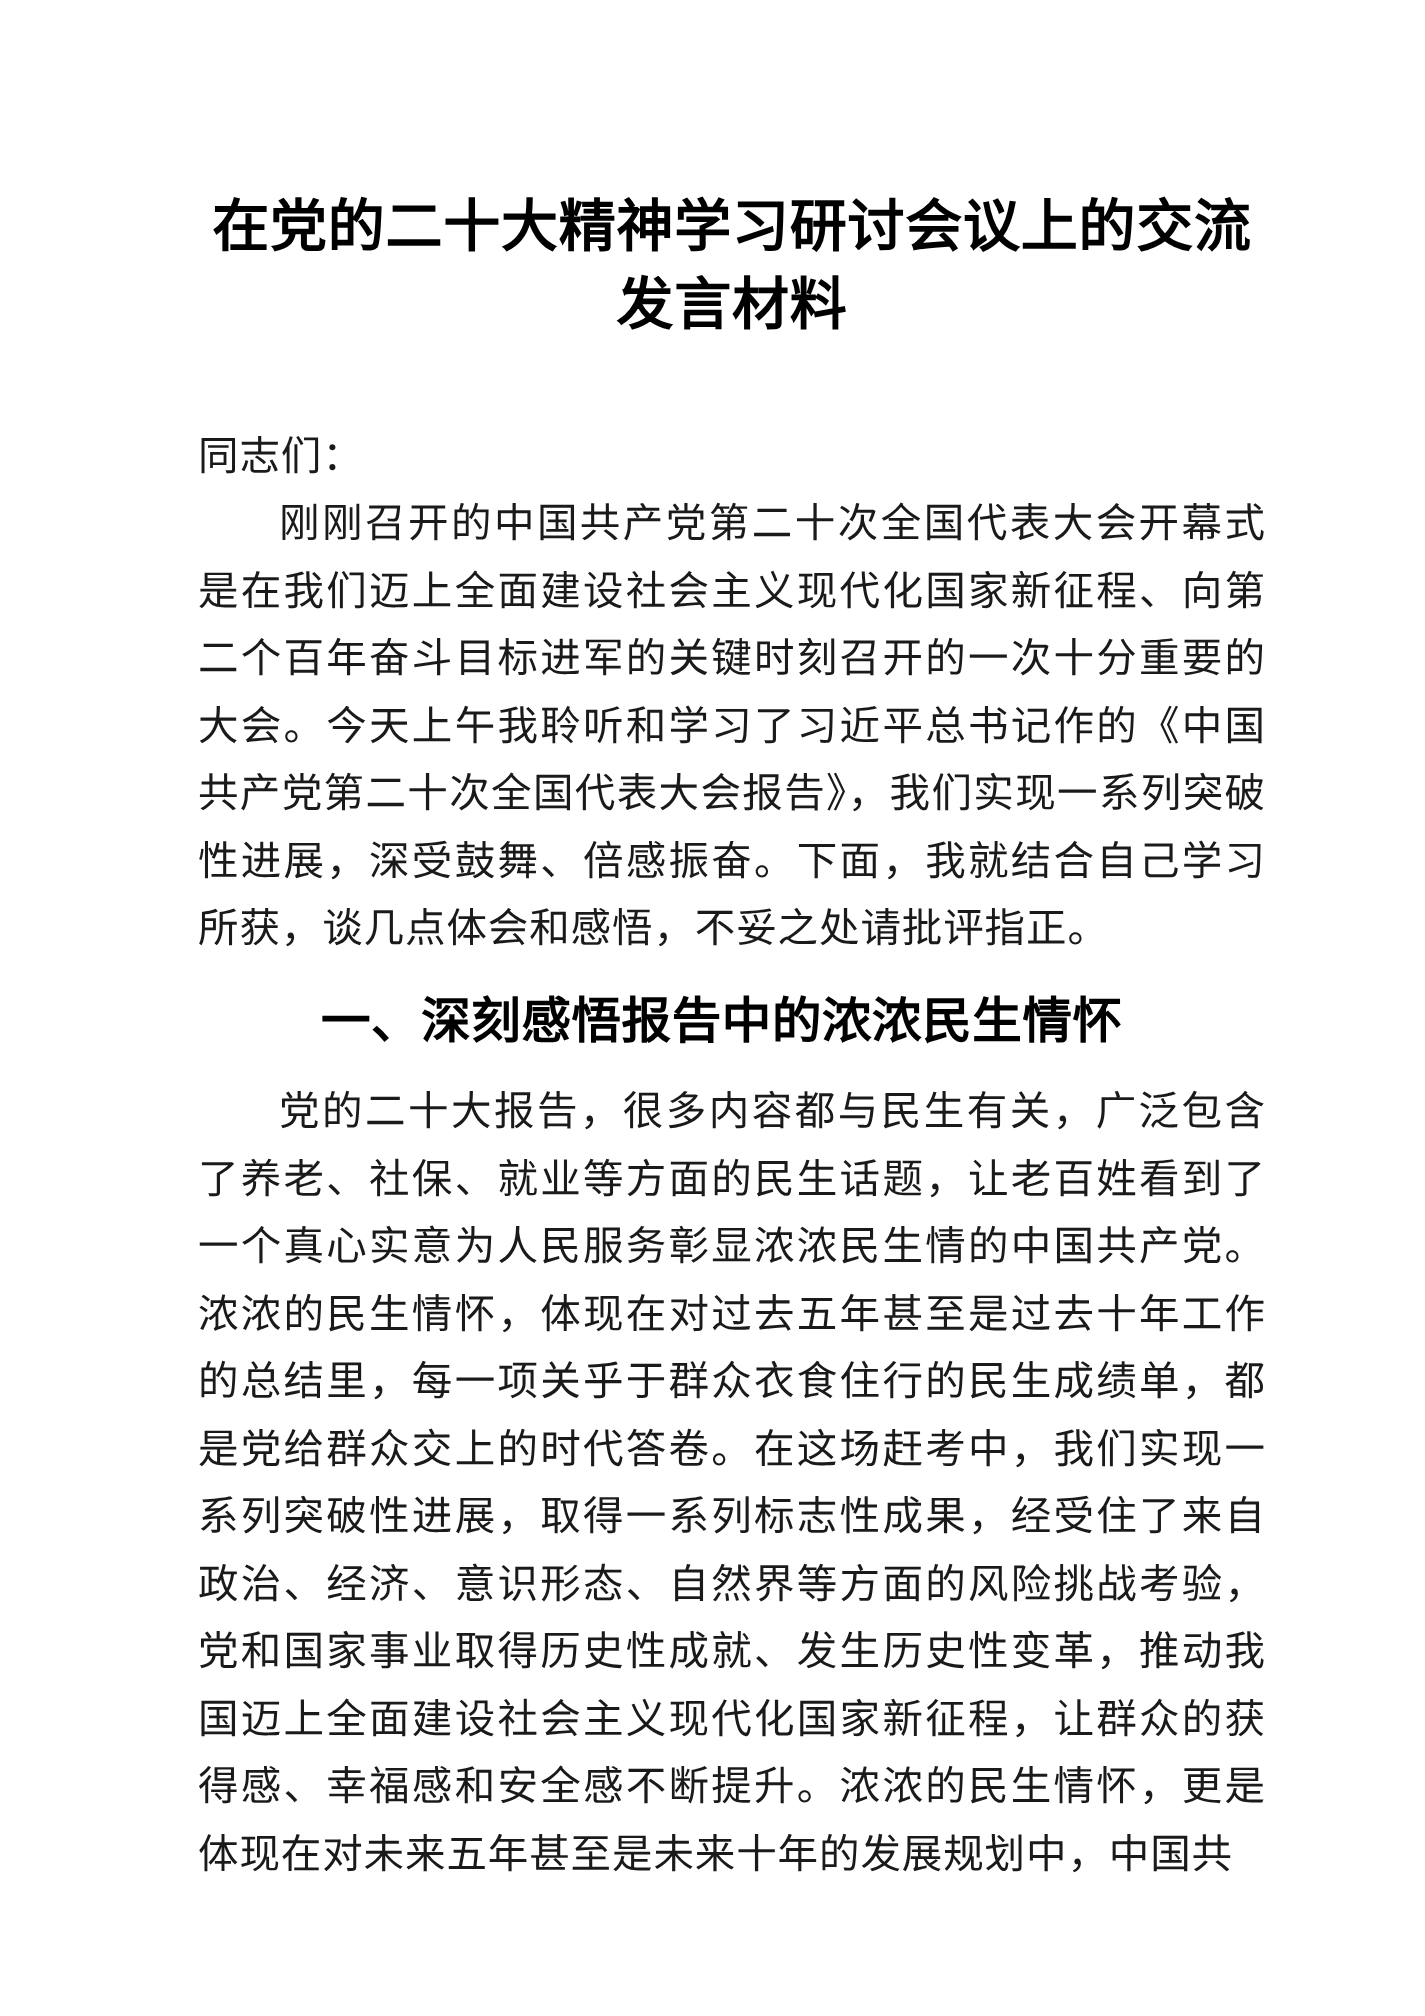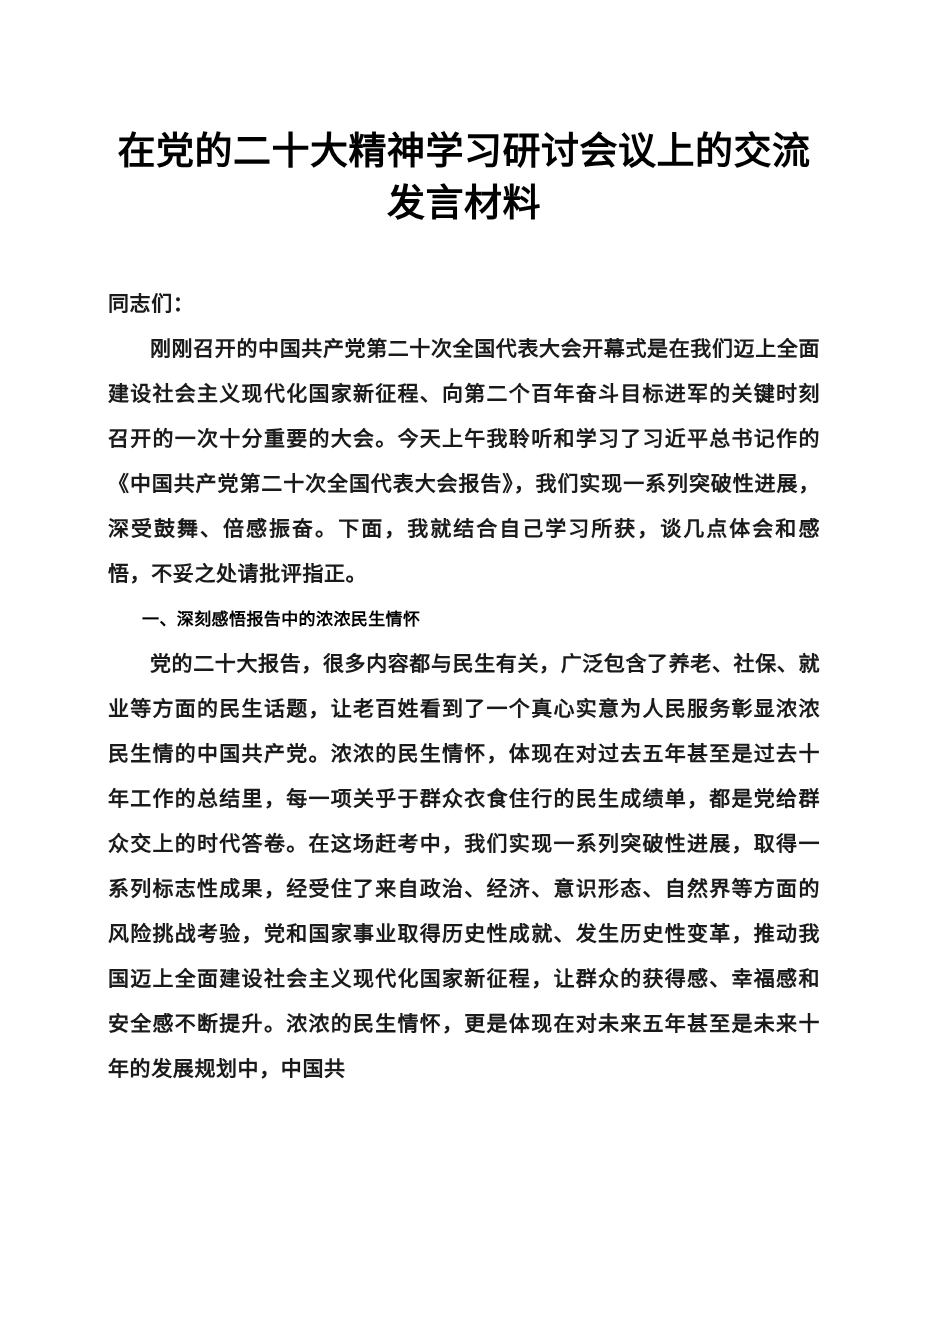--- a/index.html
+++ b/index.html
@@ -14,21 +14,21 @@
     width: 950px;
     height: 1344px;
     background: #ffffff;
     margin: 0 auto;
     overflow: hidden;
     box-sizing: border-box;
   }
 
   .doc-body {
     position: absolute;
-    left: 108px;
+    left: 132px;
     top: 0;
     width: 712px;
   }
 
   
   .doc-title {
     font-family: "DejaVu Serif", "Liberation Serif", serif;
     font-weight: 700;
     font-size: 38px;
     line-height: 52px;
@@ -37,47 +37,47 @@
     letter-spacing: 0.5px;
     margin: 0;
     padding-top: 125px;
     width: 712px;
   }
 
   
   .salutation,
   .para {
     font-family: "DejaVu Sans", "Liberation Sans", sans-serif;
-    font-size: 21px;
+    font-size: 27px;
     line-height: 45px;
     color: #1a1a1a;
     margin: 0;
     text-align: justify;
     text-justify: inter-ideograph;
     letter-spacing: 0.6px;
-    font-weight: 700;
+    font-weight: 400;
   }
 
   .salutation {
     margin-top: 53px;
     text-indent: 0;
   }
 
   .para {
     text-indent: 2em;
   }
 
   
   .section-heading {
     font-family: "DejaVu Sans", "Liberation Sans", sans-serif;
     font-weight: 700;
-    font-size: 17px;
+    font-size: 33px;
     line-height: 45px;
     color: #000000;
-    margin: 0;
+    margin: 16px;
     text-indent: 2em;
     letter-spacing: 0.4px;
   }
 </style>
 </head>
 <body>
 
 <div class="page">
   <div class="doc-body">
 

